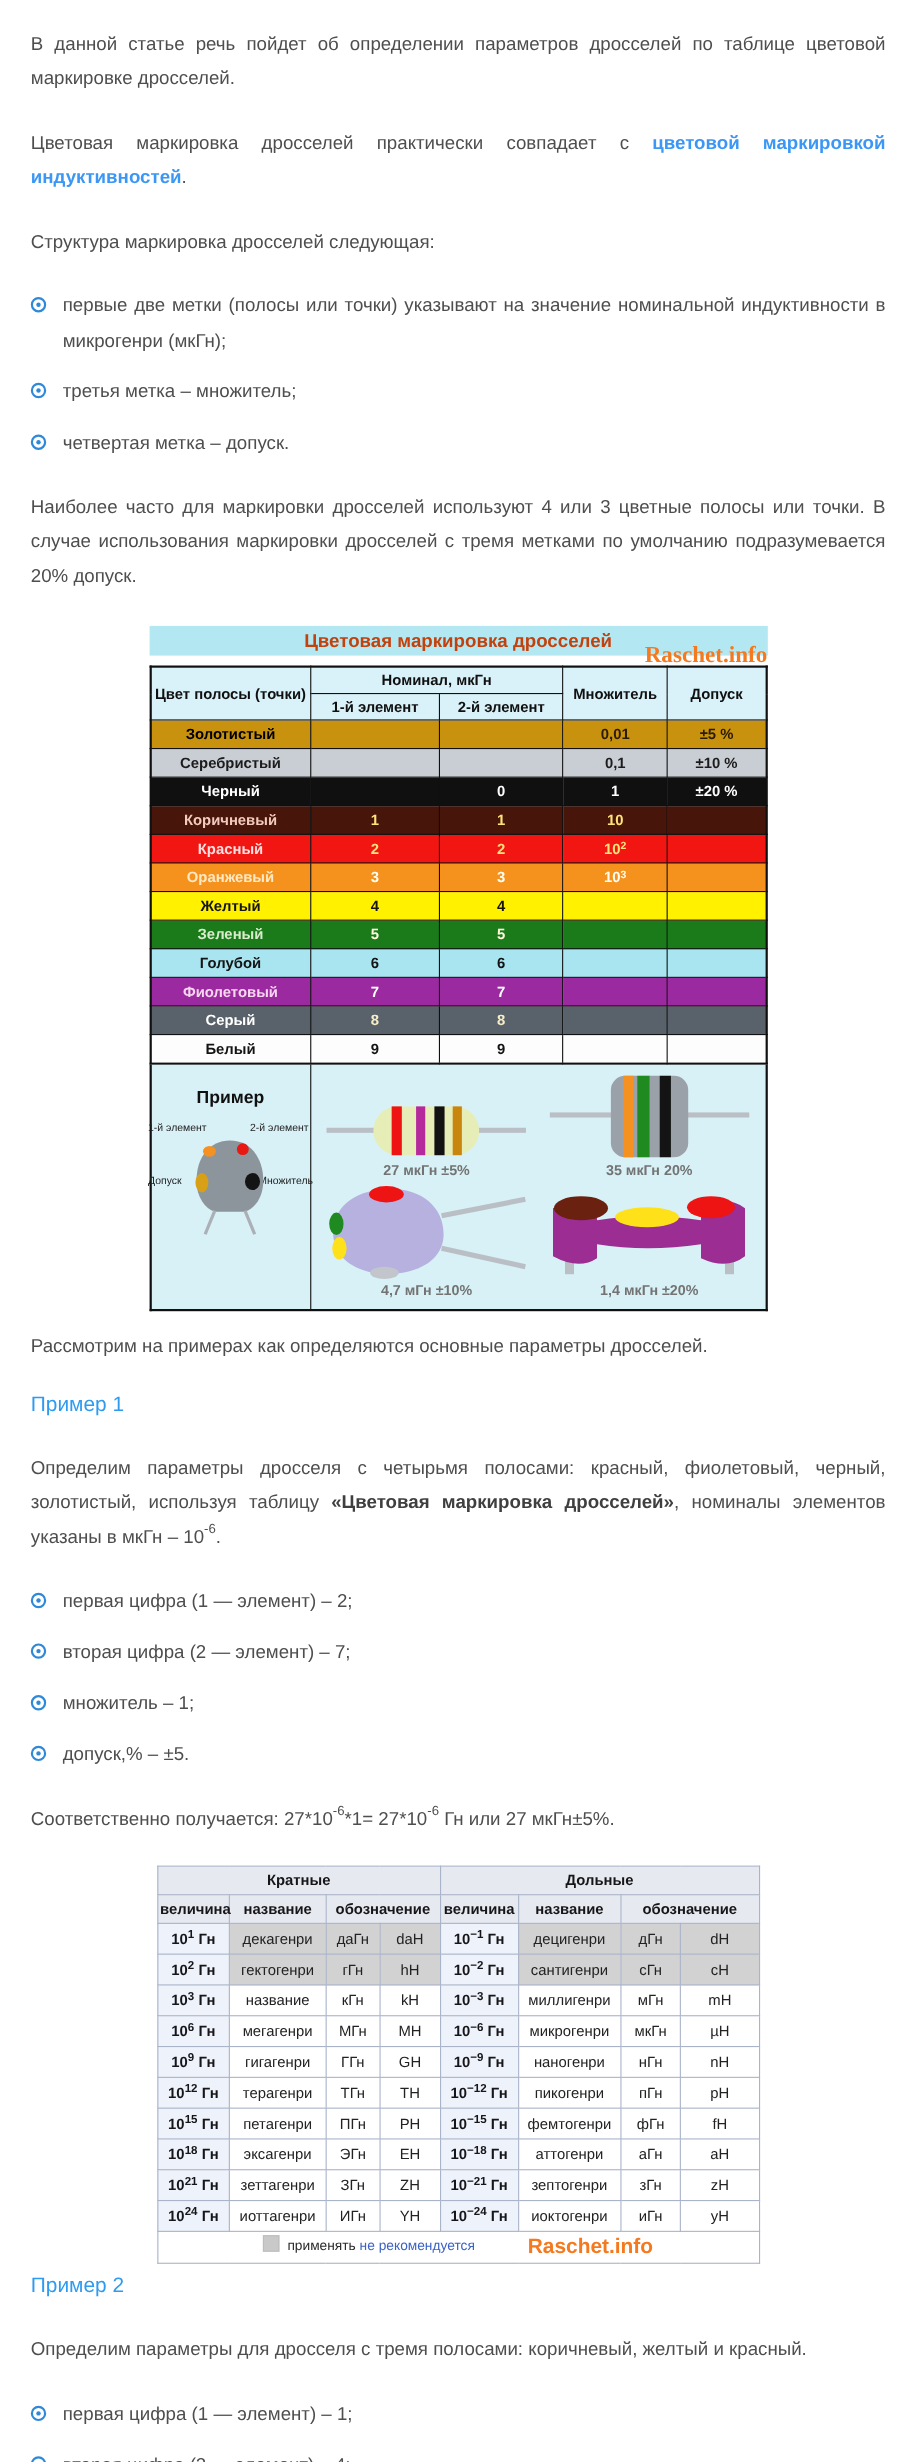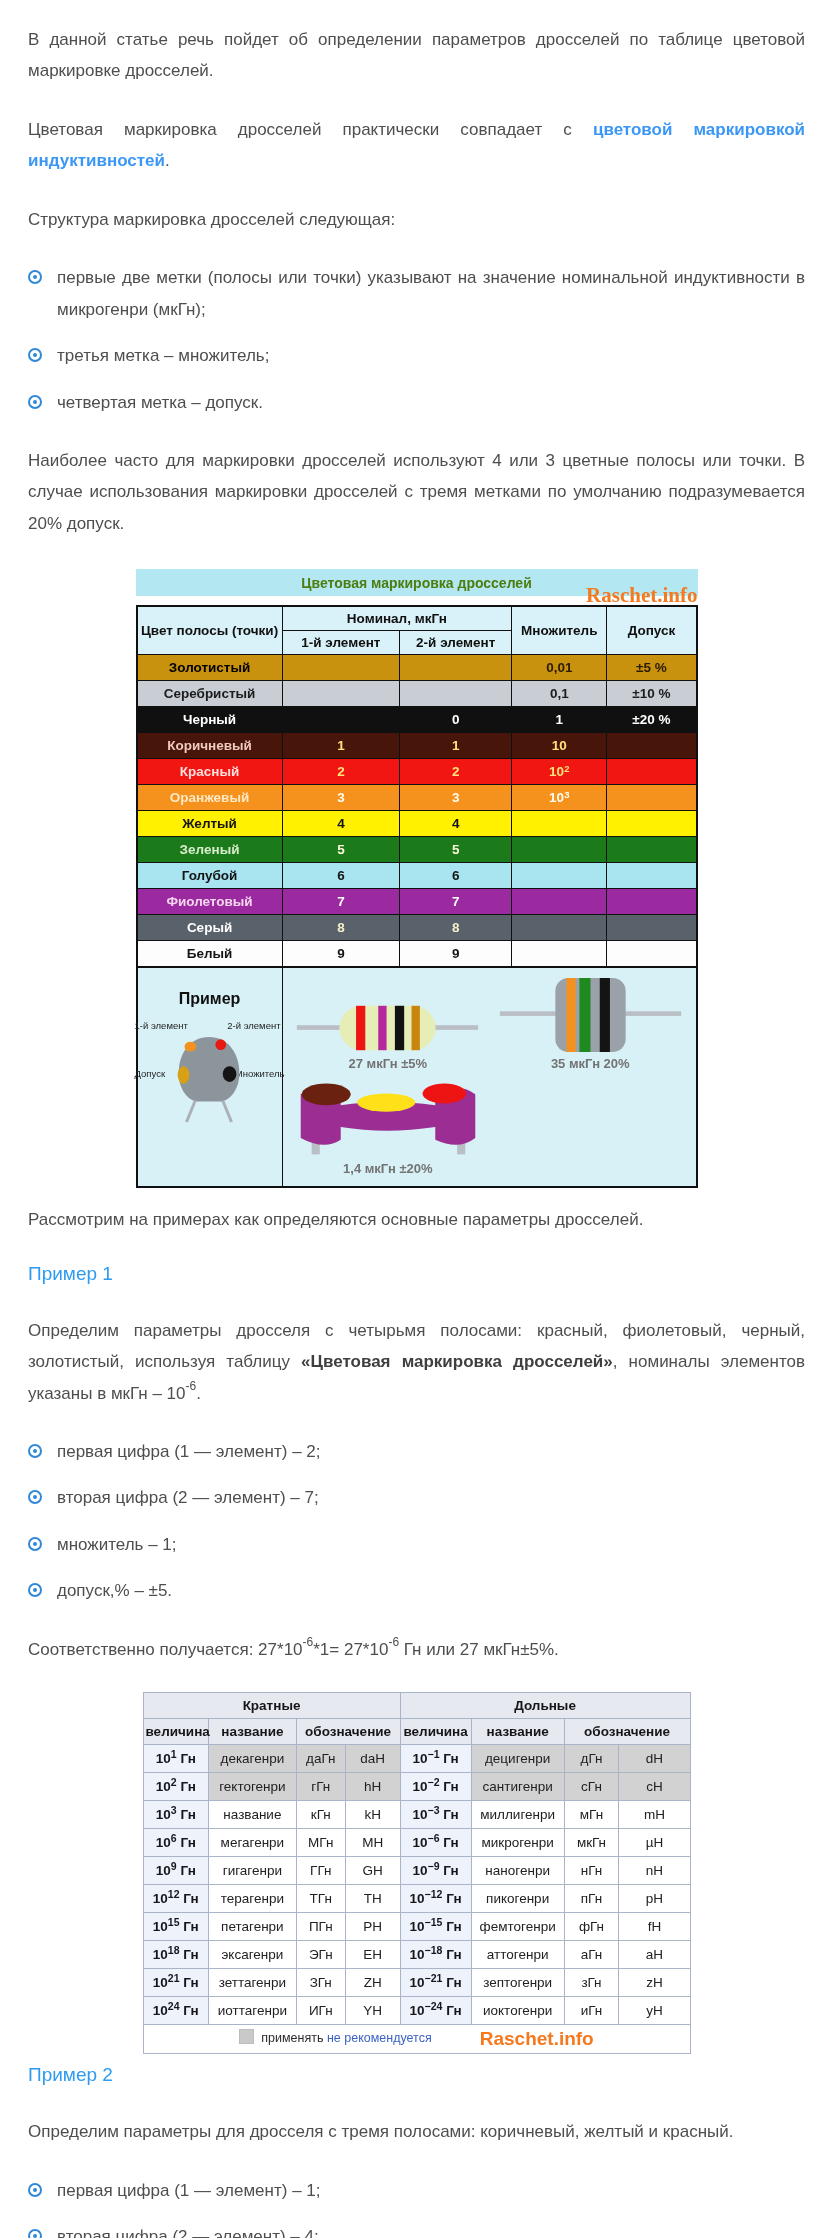--- a/index.html
+++ b/index.html
@@ -14,21 +14,21 @@
   ul.blist{list-style:none;margin:0 0 27px;padding:0;}
   ul.blist li{display:flex;gap:15px;font-size:17px;line-height:1.85;margin-bottom:15px;text-align:justify;}
   .blt{display:inline-block;flex:none;width:14px;height:14px;border:2px solid #2f88d8;border-radius:50%;box-sizing:border-box;position:relative;margin-top:8px;}
   .blt::after{content:"";position:absolute;left:3px;top:3px;width:4px;height:4px;border-radius:50%;background:#2f88d8;}
 
   sup.fsup{font-size:12px;vertical-align:9px;line-height:0;}
 
   
   .ct-wrap{width:562px;margin:30px auto 16px;position:relative;}
   .ct-titlebar{background:#b3e8f3;height:27px;display:flex;align-items:center;justify-content:center;}
-  .ct-title{font-size:14px;font-weight:bold;color:#4d7c0f;}
+  .ct-title{font-size:17px;font-weight:bold;color:#c2410c;}
   .ct-watermark{position:absolute;right:0;top:14px;font-family:"Liberation Serif",serif;font-weight:bold;font-size:21px;color:#f4791f;z-index:3;}
   table.ct{width:100%;border-collapse:collapse;margin-top:9px;border:2px solid #101010;table-layout:fixed;}
   table.ct th{background:#d9f1f8;border:1px solid #101010;font-size:13.5px;padding:4px 2px;color:#101010;}
   table.ct td{border:1px solid #101010;font-size:13.5px;font-weight:bold;text-align:center;height:23px;padding:1px 2px;}
   table.ct sup{font-size:9.5px;vertical-align:4px;line-height:0;}
 
   .ct-example{border:2px solid #101010;border-top:none;background:#d8f1f6;display:flex;justify-content:center;}
   .ctx-left{width:26%;box-sizing:border-box;border-right:1px solid #101010;padding:22px 2px 8px;display:flex;flex-direction:column;align-items:center;}
   .ctx-label{font-size:16px;font-weight:bold;color:#101010;}
   .ctx-right{flex:1;display:grid;grid-template-columns:1fr 1fr;padding:8px 4px 10px;row-gap:6px;}
@@ -233,20 +233,32 @@
           <svg width="185" height="78" viewBox="0 0 200 84">
             <rect x="2" y="38" width="196" height="5" fill="#b9bfc5"></rect>
             <rect x="62" y="2" width="76" height="80" rx="14" fill="#9aa1a9"></rect>
             <rect x="74" y="2" width="10" height="80" fill="#f59120"></rect>
             <rect x="88" y="2" width="12" height="80" fill="#1f8a1f"></rect>
             <rect x="110" y="2" width="11" height="80" fill="#141414"></rect>
           </svg>
           <span class="fig-cap">35 мкГн 20%</span>
         </div>
         <div class="fig">
+          <svg width="195" height="86" viewBox="0 0 210 92">
+            <path d="M120 30 L202 14" stroke="#b9bfc5" stroke-width="5" fill="none"></path>
+            <path d="M120 62 L202 80" stroke="#b9bfc5" stroke-width="5" fill="none"></path>
+            <path d="M66 4 C30 6 12 26 14 50 C16 74 40 88 70 87 C100 86 122 72 122 48 C122 20 98 2 66 4 Z" fill="#b7b1e0"></path>
+            <ellipse cx="66" cy="9" rx="17" ry="8" fill="#ee1413"></ellipse>
+            <ellipse cx="17" cy="38" rx="7" ry="11" fill="#1f8a1f"></ellipse>
+            <ellipse cx="20" cy="62" rx="7" ry="11" fill="#ffe11a"></ellipse>
+            <ellipse cx="64" cy="86" rx="14" ry="6" fill="#c2c6cc"></ellipse>
+          </svg>
+          <span class="fig-cap">4,7 мГн ±10%</span>
+        </div>
+        <div class="fig">
           <svg width="200" height="82" viewBox="0 0 220 84">
             <rect x="26" y="60" width="9" height="22" fill="#b9bfc5"></rect>
             <rect x="186" y="60" width="9" height="22" fill="#b9bfc5"></rect>
             <path d="M14 16 Q40 2 58 14 L58 28 Q108 20 162 28 L162 14 Q188 2 206 16 L206 64 Q188 78 162 66 L162 52 Q108 60 58 52 L58 66 Q40 78 14 64 Z" fill="#9c2d93"></path>
             <ellipse cx="42" cy="16" rx="27" ry="12" fill="#6b2110"></ellipse>
             <ellipse cx="108" cy="25" rx="32" ry="10" fill="#ffe11a"></ellipse>
             <ellipse cx="172" cy="15" rx="24" ry="11" fill="#ee1413"></ellipse>
           </svg>
           <span class="fig-cap">1,4 мкГн ±20%</span>
         </div>

